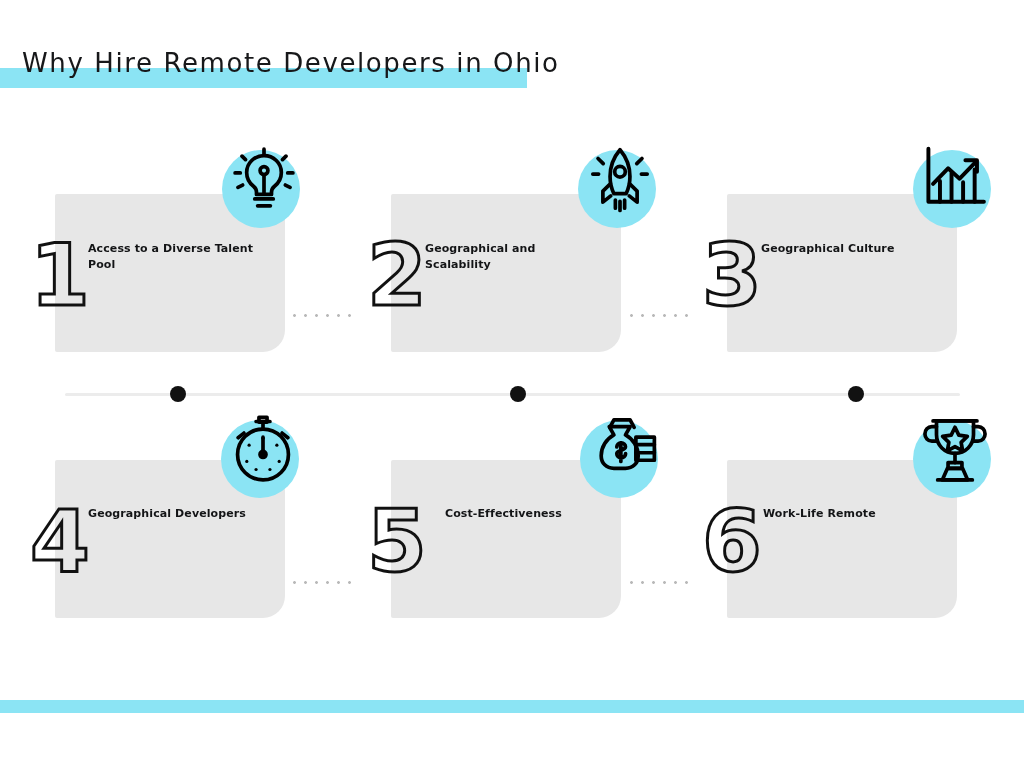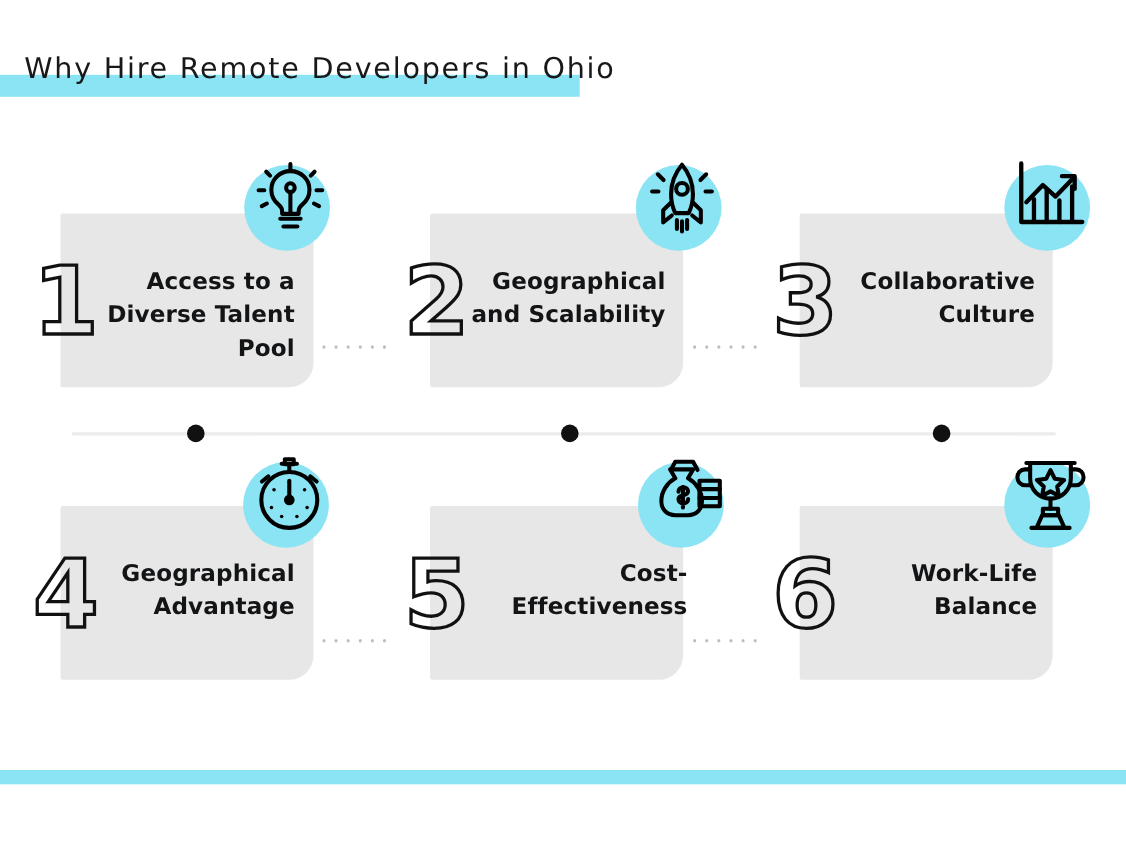--- a/index.html
+++ b/index.html
@@ -11,21 +11,20 @@
     height: 768px;
     background: #ffffff;
     font-family: "Liberation Sans", sans-serif;
     overflow: hidden;
     position: relative;
   }
   #canvas {
     position: relative;
     width: 1000px;
     height: 768px;
-    text-align: right;
   }
 
   
   #title-highlight {
     position: absolute;
     left: 0;
     top: 68px;
     width: 527px;
     height: 20px;
     background: #8BE4F4;
@@ -82,21 +81,21 @@
     text-shadow: none;
     letter-spacing: -2px;
     z-index: 3;
   }
   .row-top .card-num { top: 232px; }
   .row-bottom .card-num { top: 498px; }
 
   .card-title {
     position: absolute;
     font-family: "DejaVu Sans", sans-serif;
-    font-size: 21px;
+    font-size: 11px;
     font-weight: 700;
     line-height: 1.45;
     color: #131416;
     letter-spacing: 0.1px;
     z-index: 4;
     width: 180px;
   }
   .row-top .card-title { top: 241px; }
   .row-bottom .card-title { top: 506px; }
 
@@ -189,38 +188,38 @@
         <circle cx="32" cy="24" r="4.6"></circle>
         <path d="M23.6 34.5l-6.4 6.2v9.6l6.8-5.4"></path>
         <path d="M40.4 34.5l6.4 6.2v9.6l-6.8-5.4"></path>
         <path d="M28 48.5v7M32 49.5v8M36 48.5v7"></path>
         <path d="M13 12.5l4.5 4.5M51 12.5L46.5 17M8.5 26h5M50.5 26h5"></path>
       </svg>
     </div>
 
     <div class="card" style="left:727px"></div>
     <div class="card-num" style="left:702px">3</div>
-    <div class="card-title" style="left:761px">Collaborative Culture</div>
+    <div class="card-title" style="left:761px">Geographical Culture</div>
     <div class="icon-badge" style="left:913px; top:150px;">
       <div class="disc"></div>
       <svg viewBox="0 0 64 64" fill="none" stroke="#000000" stroke-width="3.4" stroke-linecap="round" stroke-linejoin="round">
         <path d="M9 4v46h48"></path>
         <path d="M19 50V32M29 50V25M39 50V33M49 50V22"></path>
         <path d="M13 34.5L26 21l10 9 14-14.5"></path>
         <path d="M41 14h10v10"></path>
       </svg>
     </div>
 
   </div>
 
   <div class="row-bottom">
 
     <div class="card" style="left:55px"></div>
     <div class="card-num" style="left:30px">4</div>
-    <div class="card-title" style="left:88px">Geographical Advantage</div>
+    <div class="card-title" style="left:88px">Geographical Developers</div>
     <div class="icon-badge" style="left:221px; top:420px;">
       <div class="disc"></div>
       <svg viewBox="0 0 64 64" fill="none" stroke="#000000" stroke-width="3.2" stroke-linecap="round" stroke-linejoin="round">
         <circle cx="32" cy="35" r="22"></circle>
         <path d="M32 35V20"></path>
         <circle cx="32" cy="35" r="2.6" fill="#000"></circle>
         <path d="M26 6.5h12M32 6.5v6.5"></path>
         <rect x="28.5" y="3" width="7" height="4"></rect>
         <path d="M15.5 16.5l-5 4M48.5 16.5l5 4"></path>
         <circle cx="32" cy="21" r="1.4" fill="#000" stroke="none"></circle>
@@ -242,21 +241,21 @@
         <path d="M25 11h14l-4 7c6.5 3.5 11 10.5 11 18 0 6.5-4.5 11-11 11H25c-6.5 0-11-4.5-11-11 0-7.5 4.5-14.5 11-18l-4-7h4z"></path>
         <path d="M21.5 11.5L25 5h14l3.5 6.5"></path>
         <path d="M31 25v16M27.5 28.5c0-2 1.6-3.5 3.8-3.5s3.7 1.5 3.7 3.3c0 3.8-7.5 2.2-7.5 6 0 2 1.7 3.4 3.8 3.4s3.8-1.4 3.8-3.4"></path>
         <rect x="44" y="20" width="16" height="20"></rect>
         <path d="M44 26.5h16M44 33.5h16"></path>
       </svg>
     </div>
 
     <div class="card" style="left:727px"></div>
     <div class="card-num" style="left:702px">6</div>
-    <div class="card-title" style="left:763px">Work-Life Balance</div>
+    <div class="card-title" style="left:763px">Work-Life Remote</div>
     <div class="icon-badge" style="left:913px; top:420px;">
       <div class="disc"></div>
       <svg viewBox="0 0 64 64" fill="none" stroke="#000000" stroke-width="3.2" stroke-linecap="round" stroke-linejoin="round">
         <path d="M16 6h32v12c0 9-7 16-16 16s-16-7-16-16V6z"></path>
         <path d="M13 6h38"></path>
         <path d="M16 11h-4c-3.5 0-6 2.8-6 6.2s2.5 6.3 6 6.3h4"></path>
         <path d="M48 11h4c3.5 0 6 2.8 6 6.2s-2.5 6.3-6 6.3h-4"></path>
         <path d="M32 34v8"></path>
         <path d="M26 42h12v5H26z"></path>
         <path d="M21 57l4.5-10h13L43 57H21z"></path>

